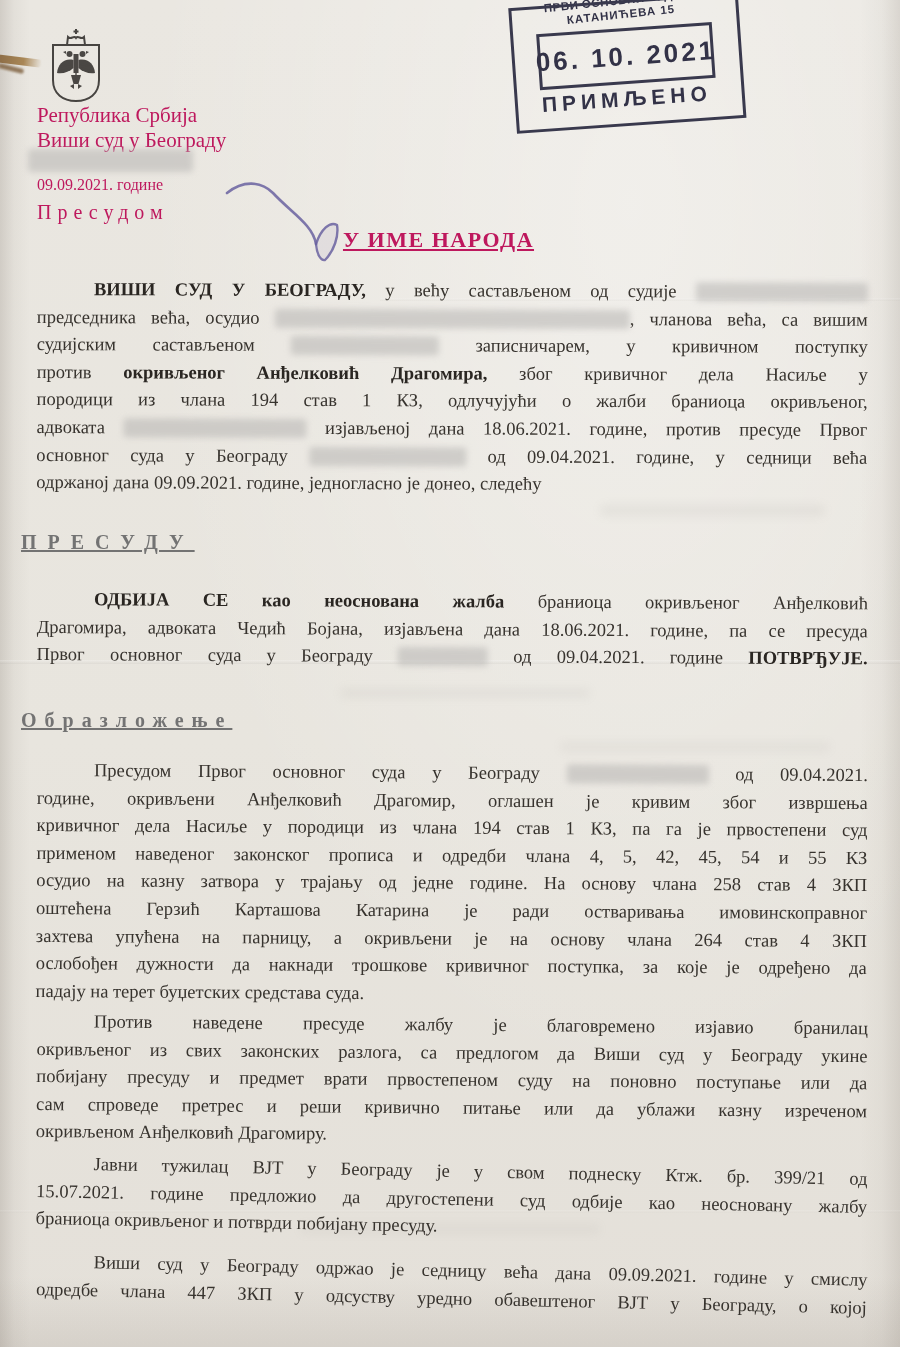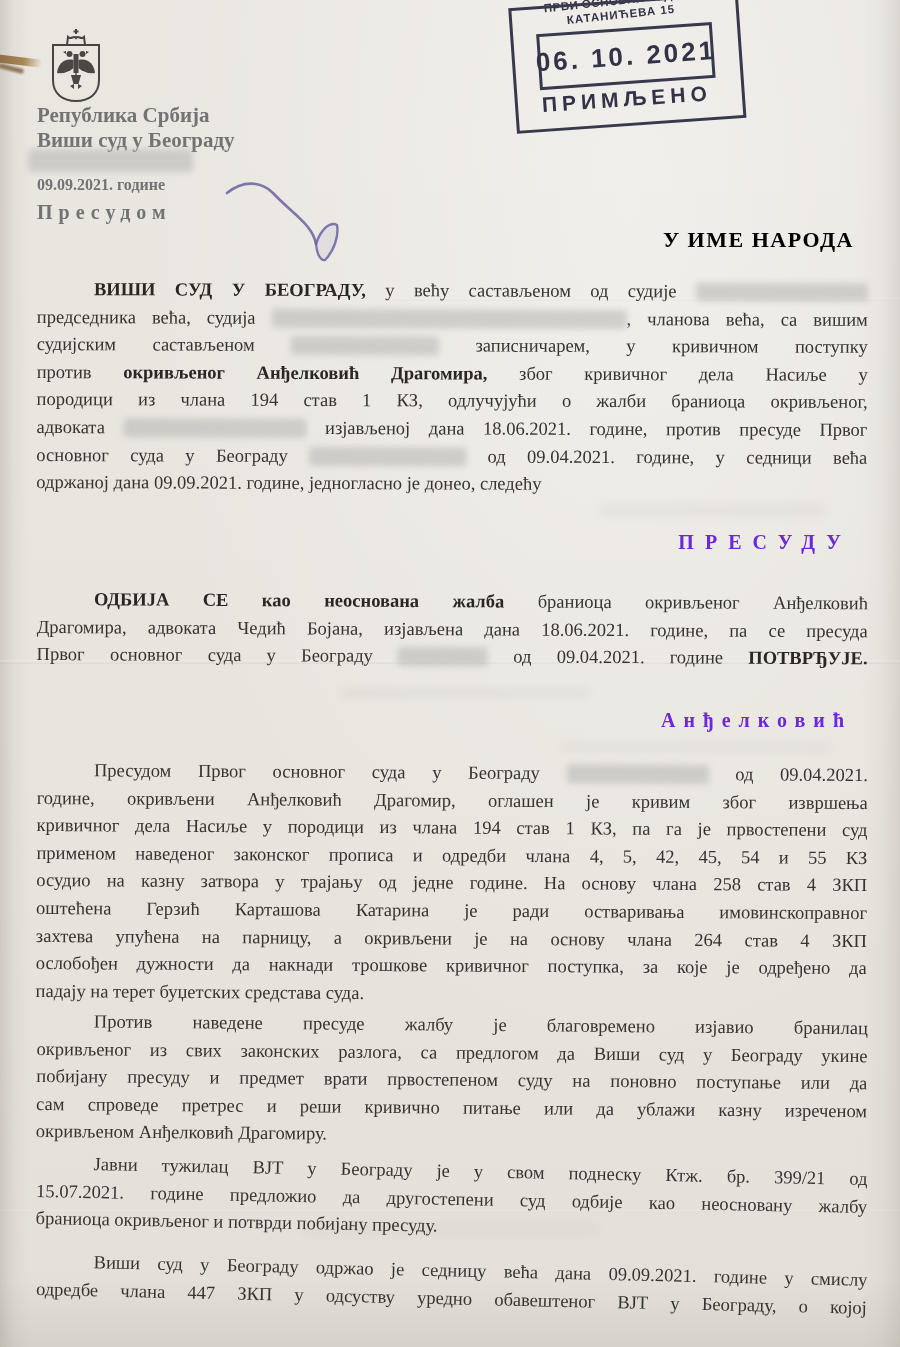--- a/index.html
+++ b/index.html
@@ -13,43 +13,43 @@
     background:
       linear-gradient(90deg, rgba(110,100,90,.20) 0px, rgba(110,100,90,.06) 14px, rgba(0,0,0,0) 30px),
       linear-gradient(270deg, rgba(130,120,110,.18) 0px, rgba(130,120,110,.05) 18px, rgba(0,0,0,0) 40px),
       linear-gradient(0deg, rgba(140,130,120,.16) 0px, rgba(0,0,0,0) 70px),
       radial-gradient(ellipse at 70% 15%, rgba(255,255,255,.35), rgba(255,255,255,0) 55%),
       linear-gradient(180deg,#eae7e1 0%,#e8e5de 55%,#e4e0d9 100%);
   }
   .crease{position:absolute;pointer-events:none;}
   .ghost{position:absolute;background:#8d8a86;filter:blur(5px);border-radius:4px;pointer-events:none;}
   
-  .hdr-line{position:absolute;left:37px;font-weight:bold;color:#737373;}
+  .hdr-line{position:absolute;left:37px;font-weight:normal;color:#be185d;}
   .redactbar{position:absolute;background:#b7b5b3;opacity:.55;filter:blur(3px);border-radius:3px;}
   
   .stamp{
     position:absolute;left:512px;top:-8px;width:230px;height:132px;
     transform:rotate(-4deg);transform-origin:50% 50%;
     color:#23233a;font-family:"Liberation Sans",sans-serif;opacity:.92;
   }
   .stamp .outer{position:absolute;left:0;top:8px;width:224px;height:120px;border:3px solid #2a2a40;}
   .stamp .s-top1{position:absolute;left:2px;top:2px;width:220px;text-align:center;font-size:11.5px;font-weight:bold;letter-spacing:.5px;transform:rotate(-2deg);white-space:nowrap;}
   .stamp .s-top2{position:absolute;left:2px;top:16px;width:220px;text-align:center;font-size:11.5px;font-weight:bold;letter-spacing:1px;transform:rotate(-2deg);}
   .stamp .inner{position:absolute;left:26px;top:36px;width:170px;height:50px;border:3px solid #2a2a40;display:flex;align-items:center;justify-content:center;}
   .stamp .s-date{font-size:26px;font-weight:bold;letter-spacing:3px;white-space:nowrap;}
   .stamp .s-recv{position:absolute;left:2px;top:95px;width:220px;text-align:center;font-size:21px;font-weight:bold;letter-spacing:5px;}
   
   .doc-title{
-    position:absolute;left:37px;top:227px;width:831px;text-align:right;
-    font-weight:bold;font-size:22px;letter-spacing:1.5px;color:#000000;transform:translateX(-14px);
+    position:absolute;left:37px;top:227px;width:831px;text-align:center;
+    font-weight:bold;font-size:22px;letter-spacing:1.5px;color:#be185d;transform:translateX(-14px);text-decoration:underline;
   }
   
   #doc-body{position:absolute;left:37px;top:0;width:831px;height:1347px;color:#37332e;}
   #doc-body .para{position:absolute;left:0;width:831px;font-size:18.5px;}
-  #doc-body .heading{position:absolute;left:0;width:831px;text-align:right;font-weight:bold;color:#6d28d9;transform:translateX(-16px);}
+  #doc-body .heading{position:absolute;left:0;width:831px;text-align:left;font-weight:bold;color:#737373;transform:translateX(-16px);text-decoration:underline;}
   .line{height:27.6px;line-height:27.6px;text-align:justify;text-align-last:justify;}
   .line.noj{text-align:left;text-align-last:left;}
   .line.ind{text-indent:57px;}
   .b{font-weight:bold;color:#2a2622;}
   .redact{display:inline-block;height:19px;background:#b7b5b3;opacity:.55;filter:blur(3px);border-radius:3px;vertical-align:-4px;}
   
   [data-name="court-composition-paragraph"]{top:276px;transform:rotate(.2deg);transform-origin:0 0;}
   [data-name="judgment-word-heading"]{top:531px;font-size:20px;letter-spacing:11px;}
   [data-name="verdict-paragraph"]{top:586px;transform:rotate(.3deg);transform-origin:0 0;}
   [data-name="rationale-heading"]{top:709px;font-size:20px;letter-spacing:8px;}
@@ -121,35 +121,35 @@
 <svg class="pen" width="140" height="110" viewBox="0 0 140 110" data-name="handwritten-pen-mark">
   <path d="M12,28 C28,15 46,16 58,28 C70,41 84,51 92,61 C97,67 100,73 101,79" stroke="#6a62a0" stroke-width="2.6" fill="none" stroke-linecap="round" opacity=".85"></path>
   <path d="M101,79 C102,90 106,96 110,95 C119,86 124,71 122,60 C115,56 106,64 101,79 Z" stroke="#6a62a0" stroke-width="2.4" fill="rgba(106,98,160,0.10)" stroke-linejoin="round" opacity=".85"></path>
 </svg>
 
 <div class="doc-title" data-name="in-the-name-of-the-people-title">У ИМЕ НАРОДА</div>
 
 <div id="doc-body" data-name="document-body">
     <div data-name="court-composition-paragraph" class="para">
       <div class="line ind" data-name="text-line"><span class="b" data-name="bold-text-segment">ВИШИ СУД У БЕОГРАДУ,</span><span data-name="text-segment"> у већу састављеном од судије </span><span class="redact" data-name="redacted-text" style="width: 172px;"></span></div>
-      <div class="line" data-name="text-line"><span data-name="text-segment">председника већа, судија </span><span class="redact" data-name="redacted-text" style="width: 355px;"></span><span data-name="text-segment">, чланова већа, са вишим</span></div>
+      <div class="line" data-name="text-line"><span data-name="text-segment">председника већа, осудио </span><span class="redact" data-name="redacted-text" style="width: 355px;"></span><span data-name="text-segment">, чланова већа, са вишим</span></div>
       <div class="line" data-name="text-line"><span data-name="text-segment">судијским састављеном </span><span class="redact" data-name="redacted-text" style="width: 148px;"></span><span data-name="text-segment"> записничарем, у кривичном поступку</span></div>
       <div class="line" data-name="text-line"><span data-name="text-segment">против </span><span class="b" data-name="bold-text-segment">окривљеног Анђелковић Драгомира,</span><span data-name="text-segment"> због кривичног дела Насиље у</span></div>
       <div class="line" data-name="text-line"><span data-name="text-segment">породици из члана 194 став 1 КЗ, одлучујући о жалби браниоца окривљеног,</span></div>
       <div class="line" data-name="text-line"><span data-name="text-segment">адвоката </span><span class="redact" data-name="redacted-text" style="width: 183px;"></span><span data-name="text-segment"> изјављеној дана 18.06.2021. године, против пресуде Првог</span></div>
       <div class="line" data-name="text-line"><span data-name="text-segment">основног суда у Београду </span><span class="redact" data-name="redacted-text" style="width: 157px;"></span><span data-name="text-segment"> од 09.04.2021. године, у седници већа</span></div>
       <div class="line noj" data-name="text-line"><span data-name="text-segment">одржаној дана 09.09.2021. године, једногласно је донео, следећу</span></div>
     </div>
     <div data-name="judgment-word-heading" class="heading">ПРЕСУДУ</div>
     <div data-name="verdict-paragraph" class="para">
       <div class="line ind" data-name="text-line"><span class="b" data-name="bold-text-segment">ОДБИЈА СЕ као неоснована жалба</span><span data-name="text-segment"> браниоца окривљеног Анђелковић</span></div>
       <div class="line" data-name="text-line"><span data-name="text-segment">Драгомира, адвоката Чедић Бојана, изјављена дана 18.06.2021. године, па се пресуда</span></div>
       <div class="line" data-name="text-line"><span data-name="text-segment">Првог основног суда у Београду </span><span class="redact" data-name="redacted-text" style="width: 90px;"></span><span data-name="text-segment"> од 09.04.2021. године </span><span class="b" data-name="bold-text-segment">ПОТВРЂУЈЕ.</span></div>
     </div>
-    <div data-name="rationale-heading" class="heading">Анђелковић</div>
+    <div data-name="rationale-heading" class="heading">Образложење</div>
     <div data-name="first-instance-judgment-paragraph" class="para">
       <div class="line ind" data-name="text-line"><span data-name="text-segment">Пресудом Првог основног суда у Београду </span><span class="redact" data-name="redacted-text" style="width: 142px;"></span><span data-name="text-segment"> од 09.04.2021.</span></div>
       <div class="line" data-name="text-line"><span data-name="text-segment">године, окривљени Анђелковић Драгомир, оглашен је кривим због извршења</span></div>
       <div class="line" data-name="text-line"><span data-name="text-segment">кривичног дела Насиље у породици из члана 194 став 1 КЗ, па га је првостепени суд</span></div>
       <div class="line" data-name="text-line"><span data-name="text-segment">применом наведеног законског прописа и одредби члана 4, 5, 42, 45, 54 и 55 КЗ</span></div>
       <div class="line" data-name="text-line"><span data-name="text-segment">осудио на казну затвора у трајању од једне године. На основу члана 258 став 4 ЗКП</span></div>
       <div class="line" data-name="text-line"><span data-name="text-segment">оштећена Герзић Карташова Катарина је ради остваривања имовинскоправног</span></div>
       <div class="line" data-name="text-line"><span data-name="text-segment">захтева упућена на парницу, а окривљени је на основу члана 264 став 4 ЗКП</span></div>
       <div class="line" data-name="text-line"><span data-name="text-segment">ослобођен дужности да накнади трошкове кривичног поступка, за које је одређено да</span></div>
       <div class="line noj" data-name="text-line"><span data-name="text-segment">падају на терет буџетских средстава суда.</span></div>

